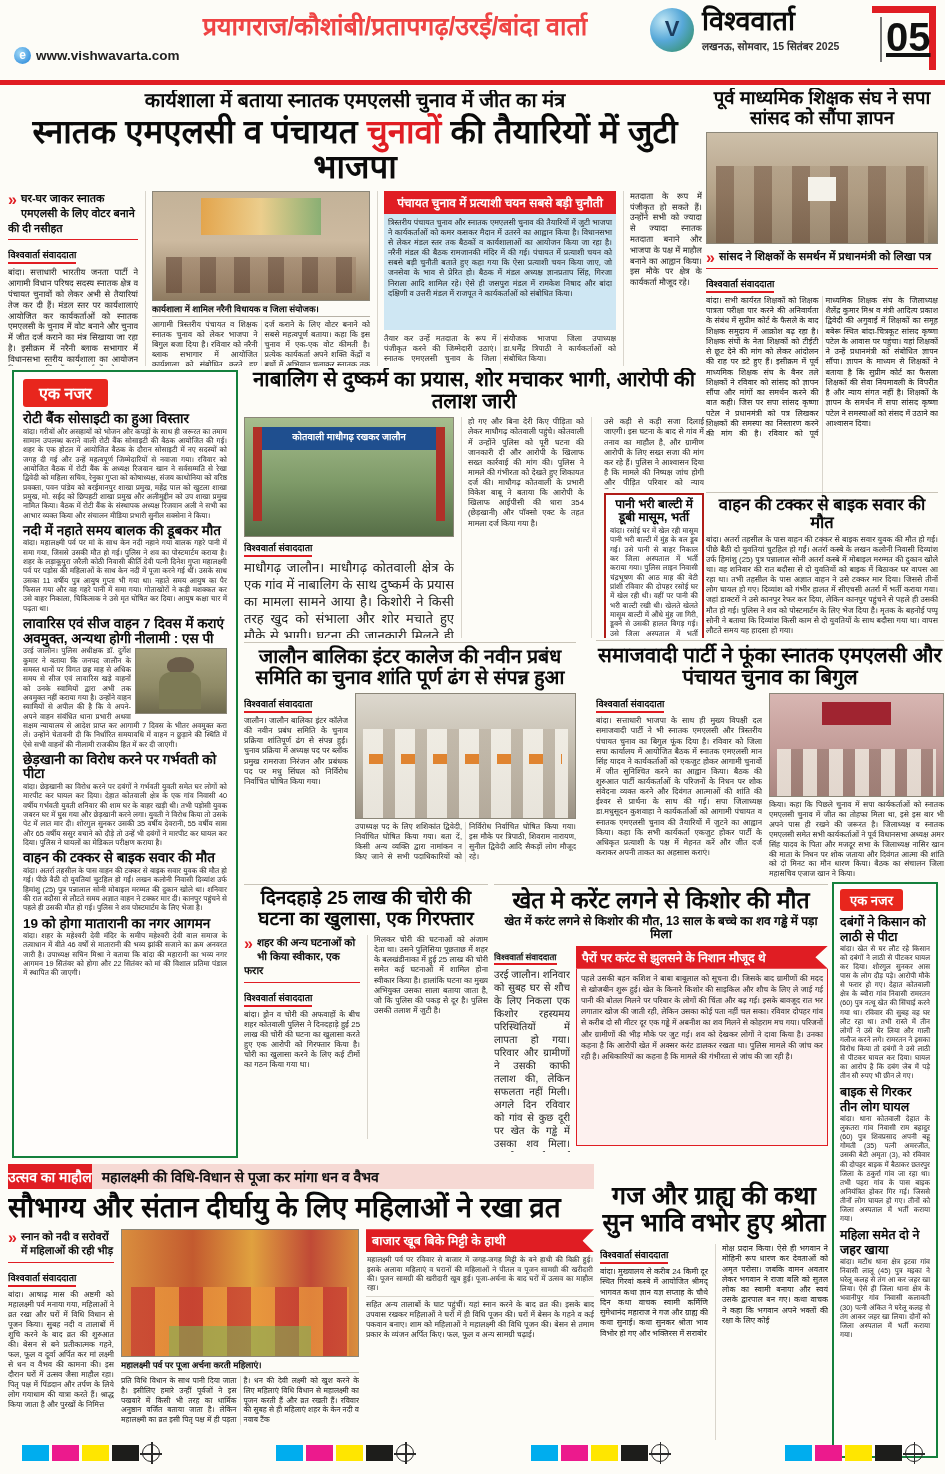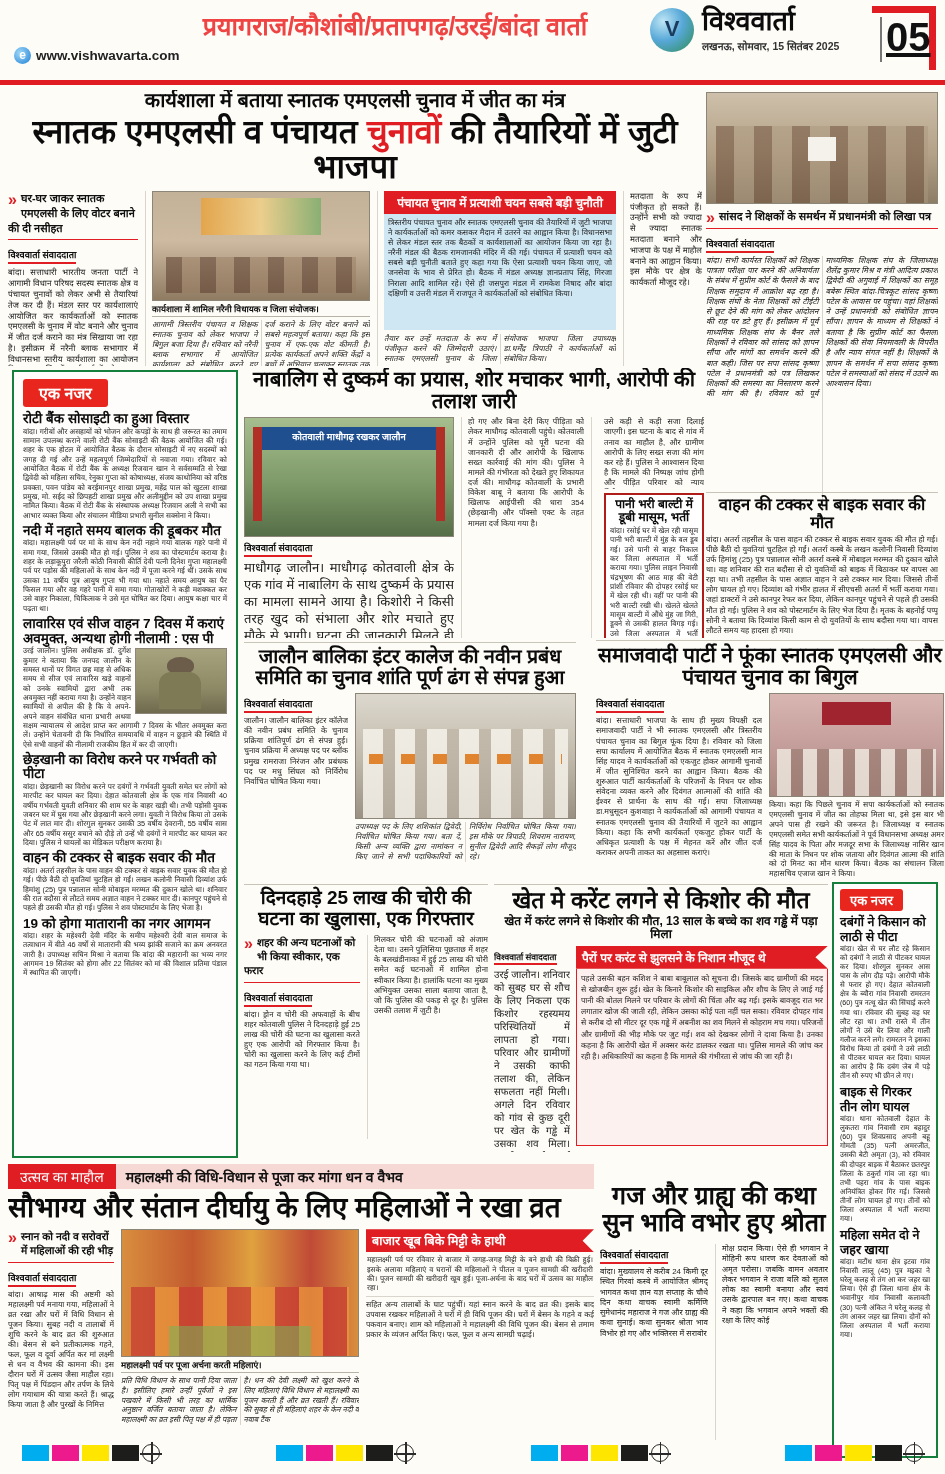--- a/index.html
+++ b/index.html
@@ -4,21 +4,21 @@
 <style>
   html,body{margin:0;padding:0;background:#e8e6e0;}
   .page{position:relative;width:945px;height:1474px;background:#fdfcf7;margin:0 auto;
         font-family:"Liberation Sans","DejaVu Sans",sans-serif;color:#1a1a1a;overflow:hidden;}
   .abs{position:absolute;}
   .blk{overflow:hidden;}
   h1,h2,h3,h4{margin:0;font-weight:bold;color:#0b0b0b;line-height:1.08;}
   .center{text-align:center;}
   .body-sm{font-size:8.3px;line-height:1.3;text-align:justify;color:#1d1d1d;}
   .body-xs{font-size:7.3px;line-height:1.28;text-align:justify;color:#1d1d1d;}
-  .cols2{column-count:2;column-gap:7px;column-rule:1px solid #d9d5cc;font-style:italic;}
+  .cols2{column-count:2;column-gap:7px;column-rule:1px solid #d9d5cc;}
   .byline{display:inline-block;font-size:9.3px;font-weight:bold;color:#111;
           border-bottom:2px solid #e01d23;padding-bottom:1px;margin:3px 0 3px 0;}
   .subnote{font-weight:bold;font-size:11px;line-height:1.35;color:#101010;}
   .chev{color:#e01d23;font-weight:bold;font-size:16px;float:left;margin-right:4px;line-height:1.1;}
   .redrule{border:none;border-top:1.5px solid #e01d23;margin:4px 0;}
   .photo{position:relative;border:1px solid #8b8678;box-sizing:border-box;}
   .caption{font-size:8.7px;font-weight:bold;color:#111;padding:2px 0 1px 0;border-bottom:1px solid #b7b2a6;}
   .tab-red{display:inline-block;background:#e8261d;color:#fff;font-weight:bold;
            border-radius:3px;padding:3px 16px;}
   .boxed-pink{border:2px solid #15803d;background:#fffdfb;box-sizing:border-box;}
@@ -83,20 +83,21 @@
         </div>
         <div class="body-sm cols2" style="margin-top:4px;font-size:7.8px;">तैयार कर उन्हें मतदाता के रूप में पंजीकृत करने की जिम्मेदारी उठाएं। स्नातक एमएलसी चुनाव के जिला संयोजक भाजपा जिला उपाध्यक्ष डा.धर्मेंद्र त्रिपाठी ने कार्यकर्ताओं को संबोधित किया।</div>
       </div>
       <div class="blk vline" style="flex:1;padding-left:6px;">
         <div class="body-sm">मतदाता के रूप में पंजीकृत हो सकते हैं। उन्होंने सभी को ज्यादा से ज्यादा स्नातक मतदाता बनाने और भाजपा के पक्ष में माहौल बनाने का आह्वान किया। इस मौके पर क्षेत्र के कार्यकर्ता मौजूद रहे।</div>
       </div>
     </div>
   </section>
 
   <section class="abs blk" style="left:706px;top:88px;width:232px;height:550px;">
+    <h2 class="center" style="font-size:18.5px;">पूर्व माध्यमिक शिक्षक संघ ने सपा सांसद को सौंपा ज्ञापन</h2>
     <div class="photo" style="width:100%;height:112px;margin-top:4px;background:linear-gradient(180deg,#cdbfa9 0%,#b4a288 55%,#8d7d66 100%);">
       <span style="position:absolute;left:4%;bottom:0;width:92%;height:70%;background:repeating-linear-gradient(90deg,rgba(110,80,60,.55) 0 18px,rgba(170,150,125,.5) 18px 38px);"></span>
       <span style="position:absolute;left:44%;top:40%;width:12%;height:22%;background:#f4f2ea;"></span>
     </div>
     <div style="margin-top:5px;" class="subnote"><span class="chev">»</span><span>सांसद ने शिक्षकों के समर्थन में प्रधानमंत्री को लिखा पत्र</span></div>
     <hr class="redrule">
     <span class="byline">विश्ववार्ता संवाददाता</span>
     <div class="body-sm cols2" style="height:252px;font-size:7.9px;">बांदा। सभी कार्यरत शिक्षकों को शिक्षक पात्रता परीक्षा पार करने की अनिवार्यता के संबंध में सुप्रीम कोर्ट के फैसले के बाद शिक्षक समुदाय में आक्रोश बढ़ रहा है। शिक्षक संघों के नेता शिक्षकों को टीईटी से छूट देने की मांग को लेकर आंदोलन की राह पर डटे हुए हैं। इसीक्रम में पूर्व माध्यमिक शिक्षक संघ के बैनर तले शिक्षकों ने रविवार को सांसद को ज्ञापन सौंपा और मांगों का समर्थन करने की बात कही। जिस पर सपा सांसद कृष्णा पटेल ने प्रधानमंत्री को पत्र लिखकर शिक्षकों की समस्या का निस्तारण करने की मांग की है। रविवार को पूर्व माध्यमिक शिक्षक संघ के जिलाध्यक्ष शैलेंद्र कुमार मिश्र व मंत्री आदित्य प्रकाश द्विवेदी की अगुवाई में शिक्षकों का समूह बबेरू स्थित बांदा-चित्रकूट सांसद कृष्णा पटेल के आवास पर पहुंचा। यहां शिक्षकों ने उन्हें प्रधानमंत्री को संबोधित ज्ञापन सौंपा। ज्ञापन के माध्यम से शिक्षकों ने बताया है कि सुप्रीम कोर्ट का फैसला शिक्षकों की सेवा नियमावली के विपरीत है और न्याय संगत नहीं है। शिक्षकों के ज्ञापन के समर्थन में सपा सांसद कृष्णा पटेल ने समस्याओं को संसद में उठाने का आश्वासन दिया।</div>
   </section>
 
@@ -239,21 +240,21 @@
       <div class="body-xs" style="font-size:7.1px;">बांदा। थाना कोतवाली देहात के लुकतरा गांव निवासी राम बहादुर (60) पुत्र शिवप्रसाद अपनी बहू गोमती (35) पत्नी अमरजीत, उसकी बेटी अमृता (3), को रविवार की दोपहर बाइक में बैठाकर छतरपुर जिला के ठकुर्रा गांव जा रहा था। तभी पहरा गांव के पास बाइक अनियंत्रित होकर गिर गई। जिससे तीनों लोग घायल हो गए। तीनों को जिला अस्पताल में भर्ती कराया गया।</div>
     </div>
     <div style="margin-top:4px;">
       <h4 style="font-size:12.5px;line-height:1.2;">महिला समेत दो ने जहर खाया</h4>
       <div class="body-xs" style="font-size:7.1px;">बांदा। मटौंध थाना क्षेत्र इटवा गांव निवासी लालू (45) पुत्र मइका ने घरेलू कलह से तंग आ कर जहर खा लिया। ऐसे ही जिला थाना क्षेत्र के भवानीपुर गांव निवासी कलावती (30) पत्नी अंकित ने घरेलू कलह से तंग आकर जहर खा लिया। दोनों को जिला अस्पताल में भर्ती कराया गया।</div>
     </div>
   </aside>
 
   <section class="abs blk" style="left:8px;top:1164px;width:586px;height:294px;">
     <div style="display:flex;align-items:stretch;">
-      <span style="background:#e01d23;color:#fff;font-weight:normal;font-size:14px;padding:3px 12px;">उत्सव का माहौल</span>
+      <span style="background:#e01d23;color:#fff;font-weight:bold;font-size:14px;padding:3px 0;">उत्सव का माहौल</span>
       <span style="background:#f6d9d4;color:#111;font-weight:bold;font-size:14px;padding:3px 10px;flex:1;">महालक्ष्मी की विधि-विधान से पूजा कर मांगा धन व वैभव</span>
     </div>
     <h1 style="font-size:28px;margin-top:4px;">सौभाग्य और संतान दीर्घायु के लिए महिलाओं ने रखा व्रत</h1>
     <div style="display:flex;gap:7px;margin-top:6px;height:212px;">
       <div class="blk" style="width:106px;">
         <div class="subnote" style="font-size:10.5px;"><span class="chev">»</span><span>स्नान को नदी व सरोवरों में महिलाओं की रही भीड़</span></div>
         <hr class="redrule">
         <span class="byline">विश्ववार्ता संवाददाता</span>
         <div class="body-sm" style="font-size:7.7px;">बांदा। आषाढ़ मास की अष्टमी को महालक्ष्मी पर्व मनाया गया, महिलाओं ने व्रत रखा और घरों में विधि विधान से पूजन किया। सुबह नदी व तालाबों में शुचि करने के बाद व्रत की शुरुआत की। बेसन से बने प्रतीकात्मक गहने, फल, फूल व दूर्वा अर्पित कर मां लक्ष्मी से धन व वैभव की कामना की। इस दौरान घरों में उत्सव जैसा माहौल रहा। पितृ पक्ष में पिंडदान और तर्पण के लिये लोग गयाधाम की यात्रा करते हैं। श्राद्ध किया जाता है और पुरखों के निमित्त</div>
       </div>

